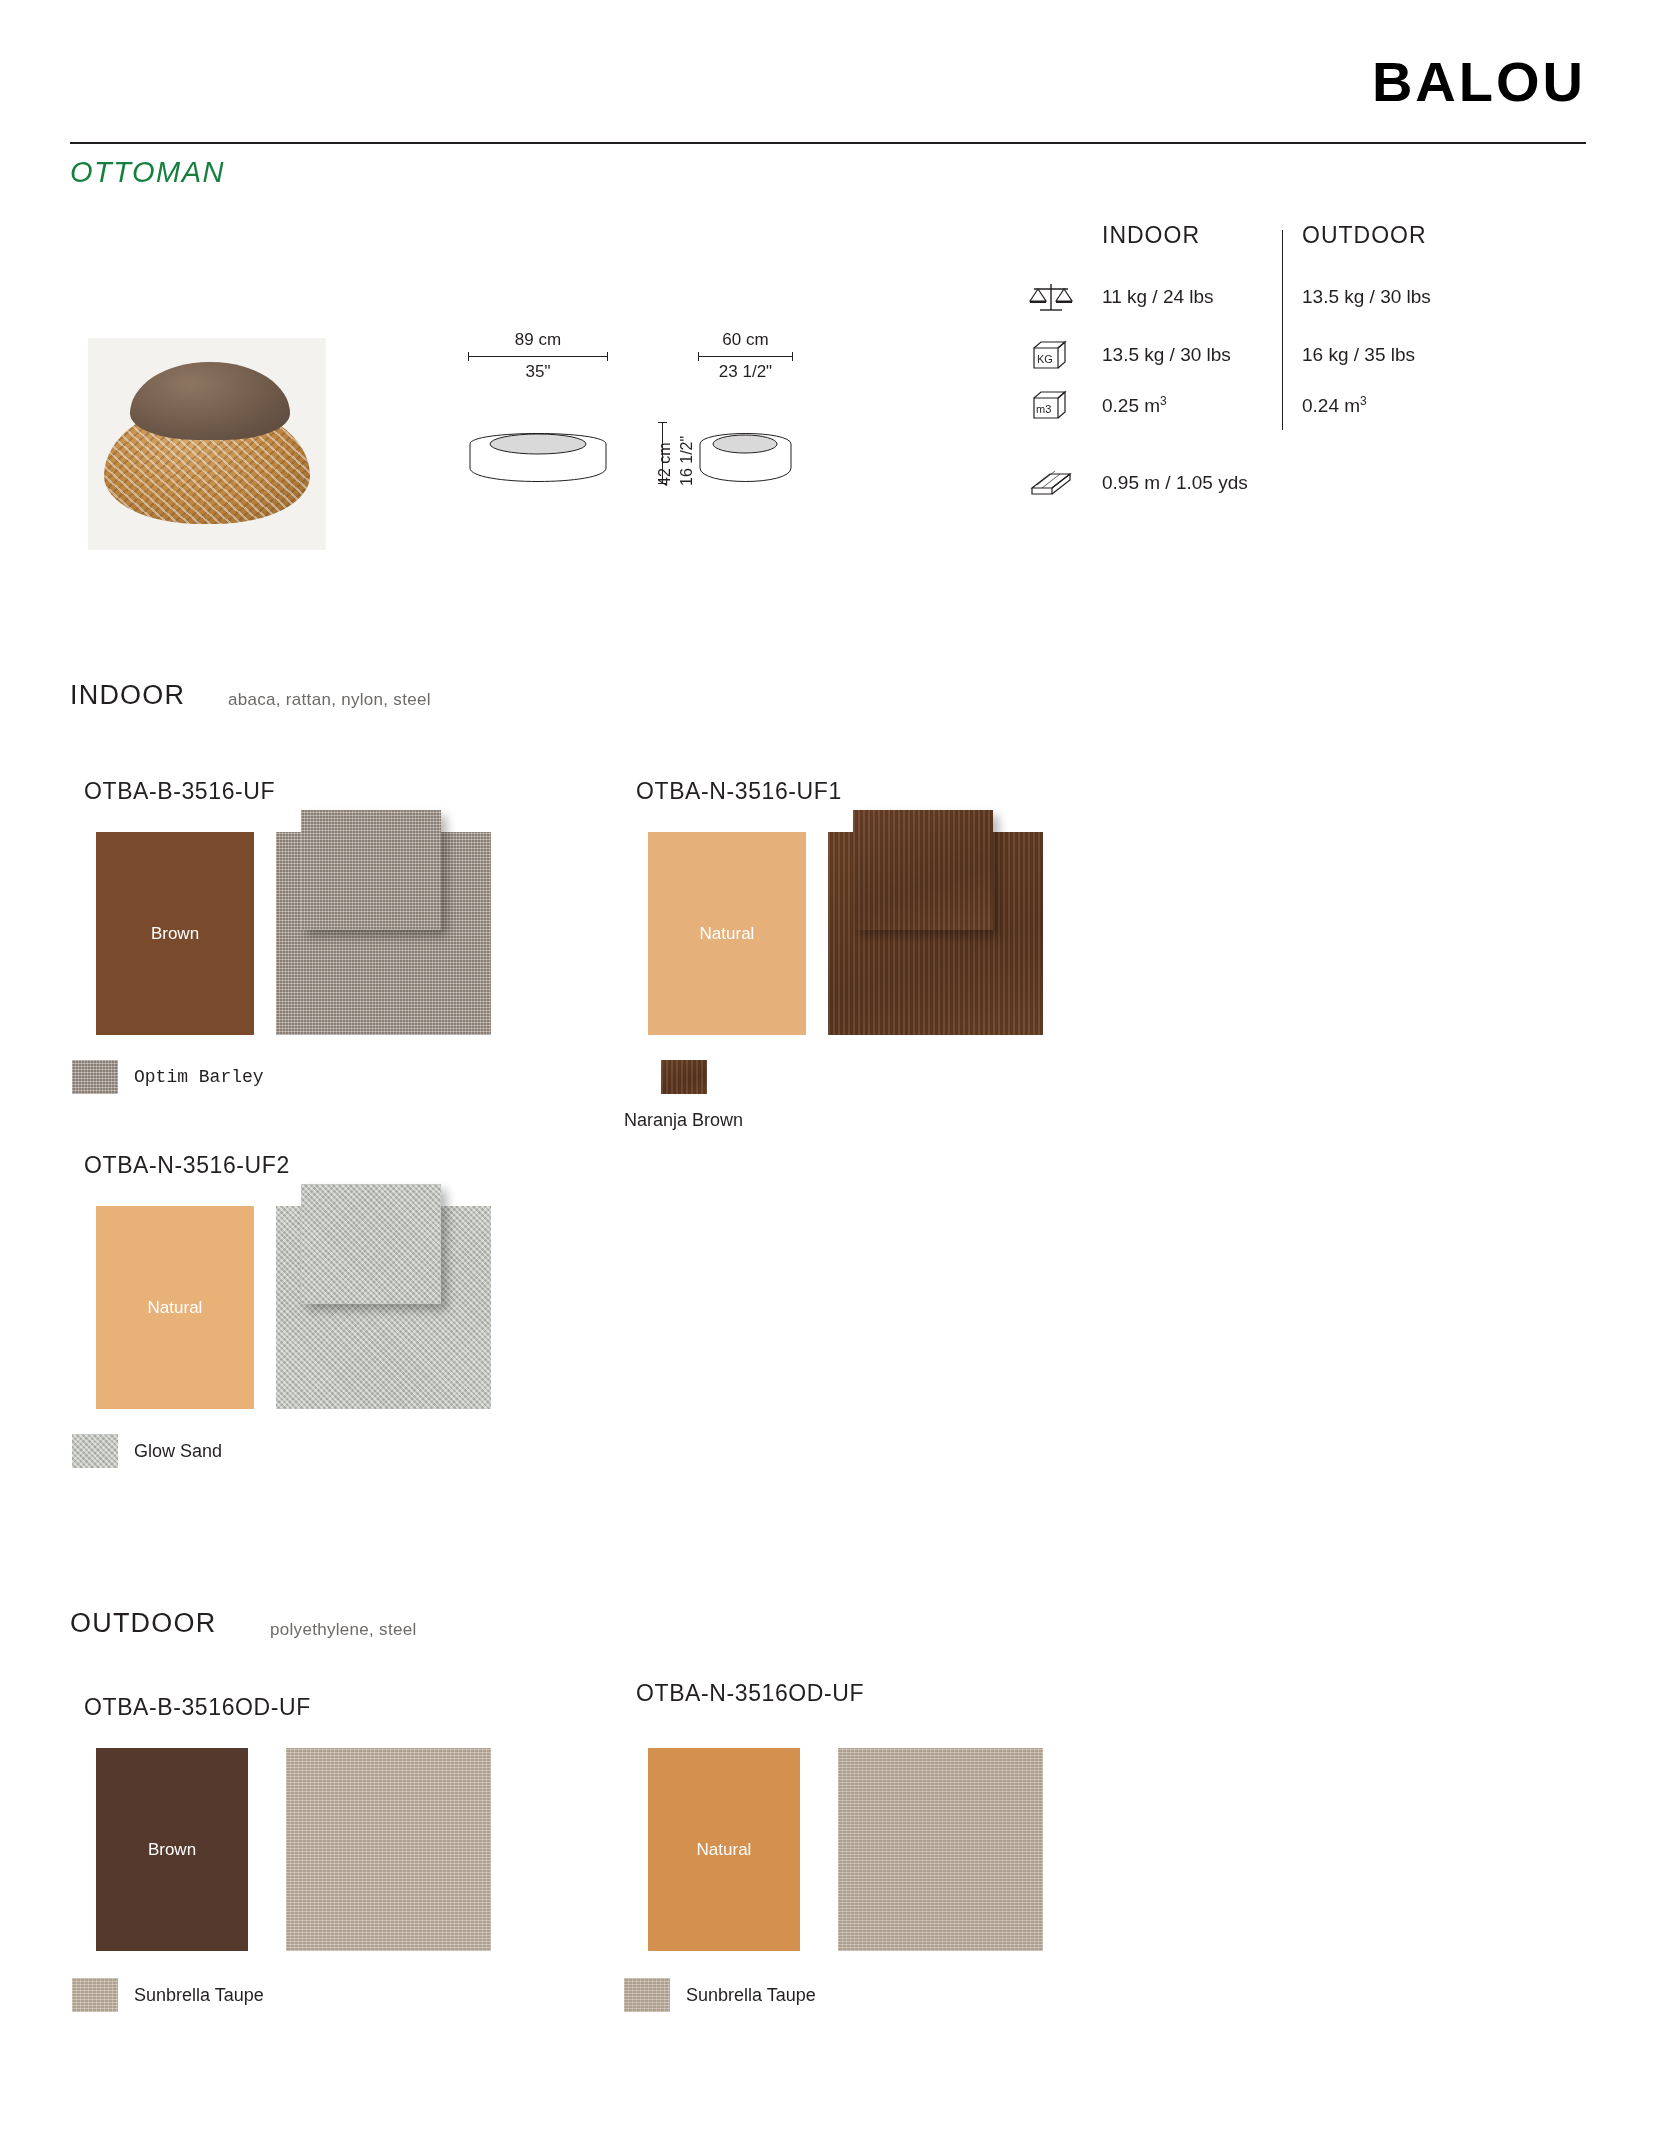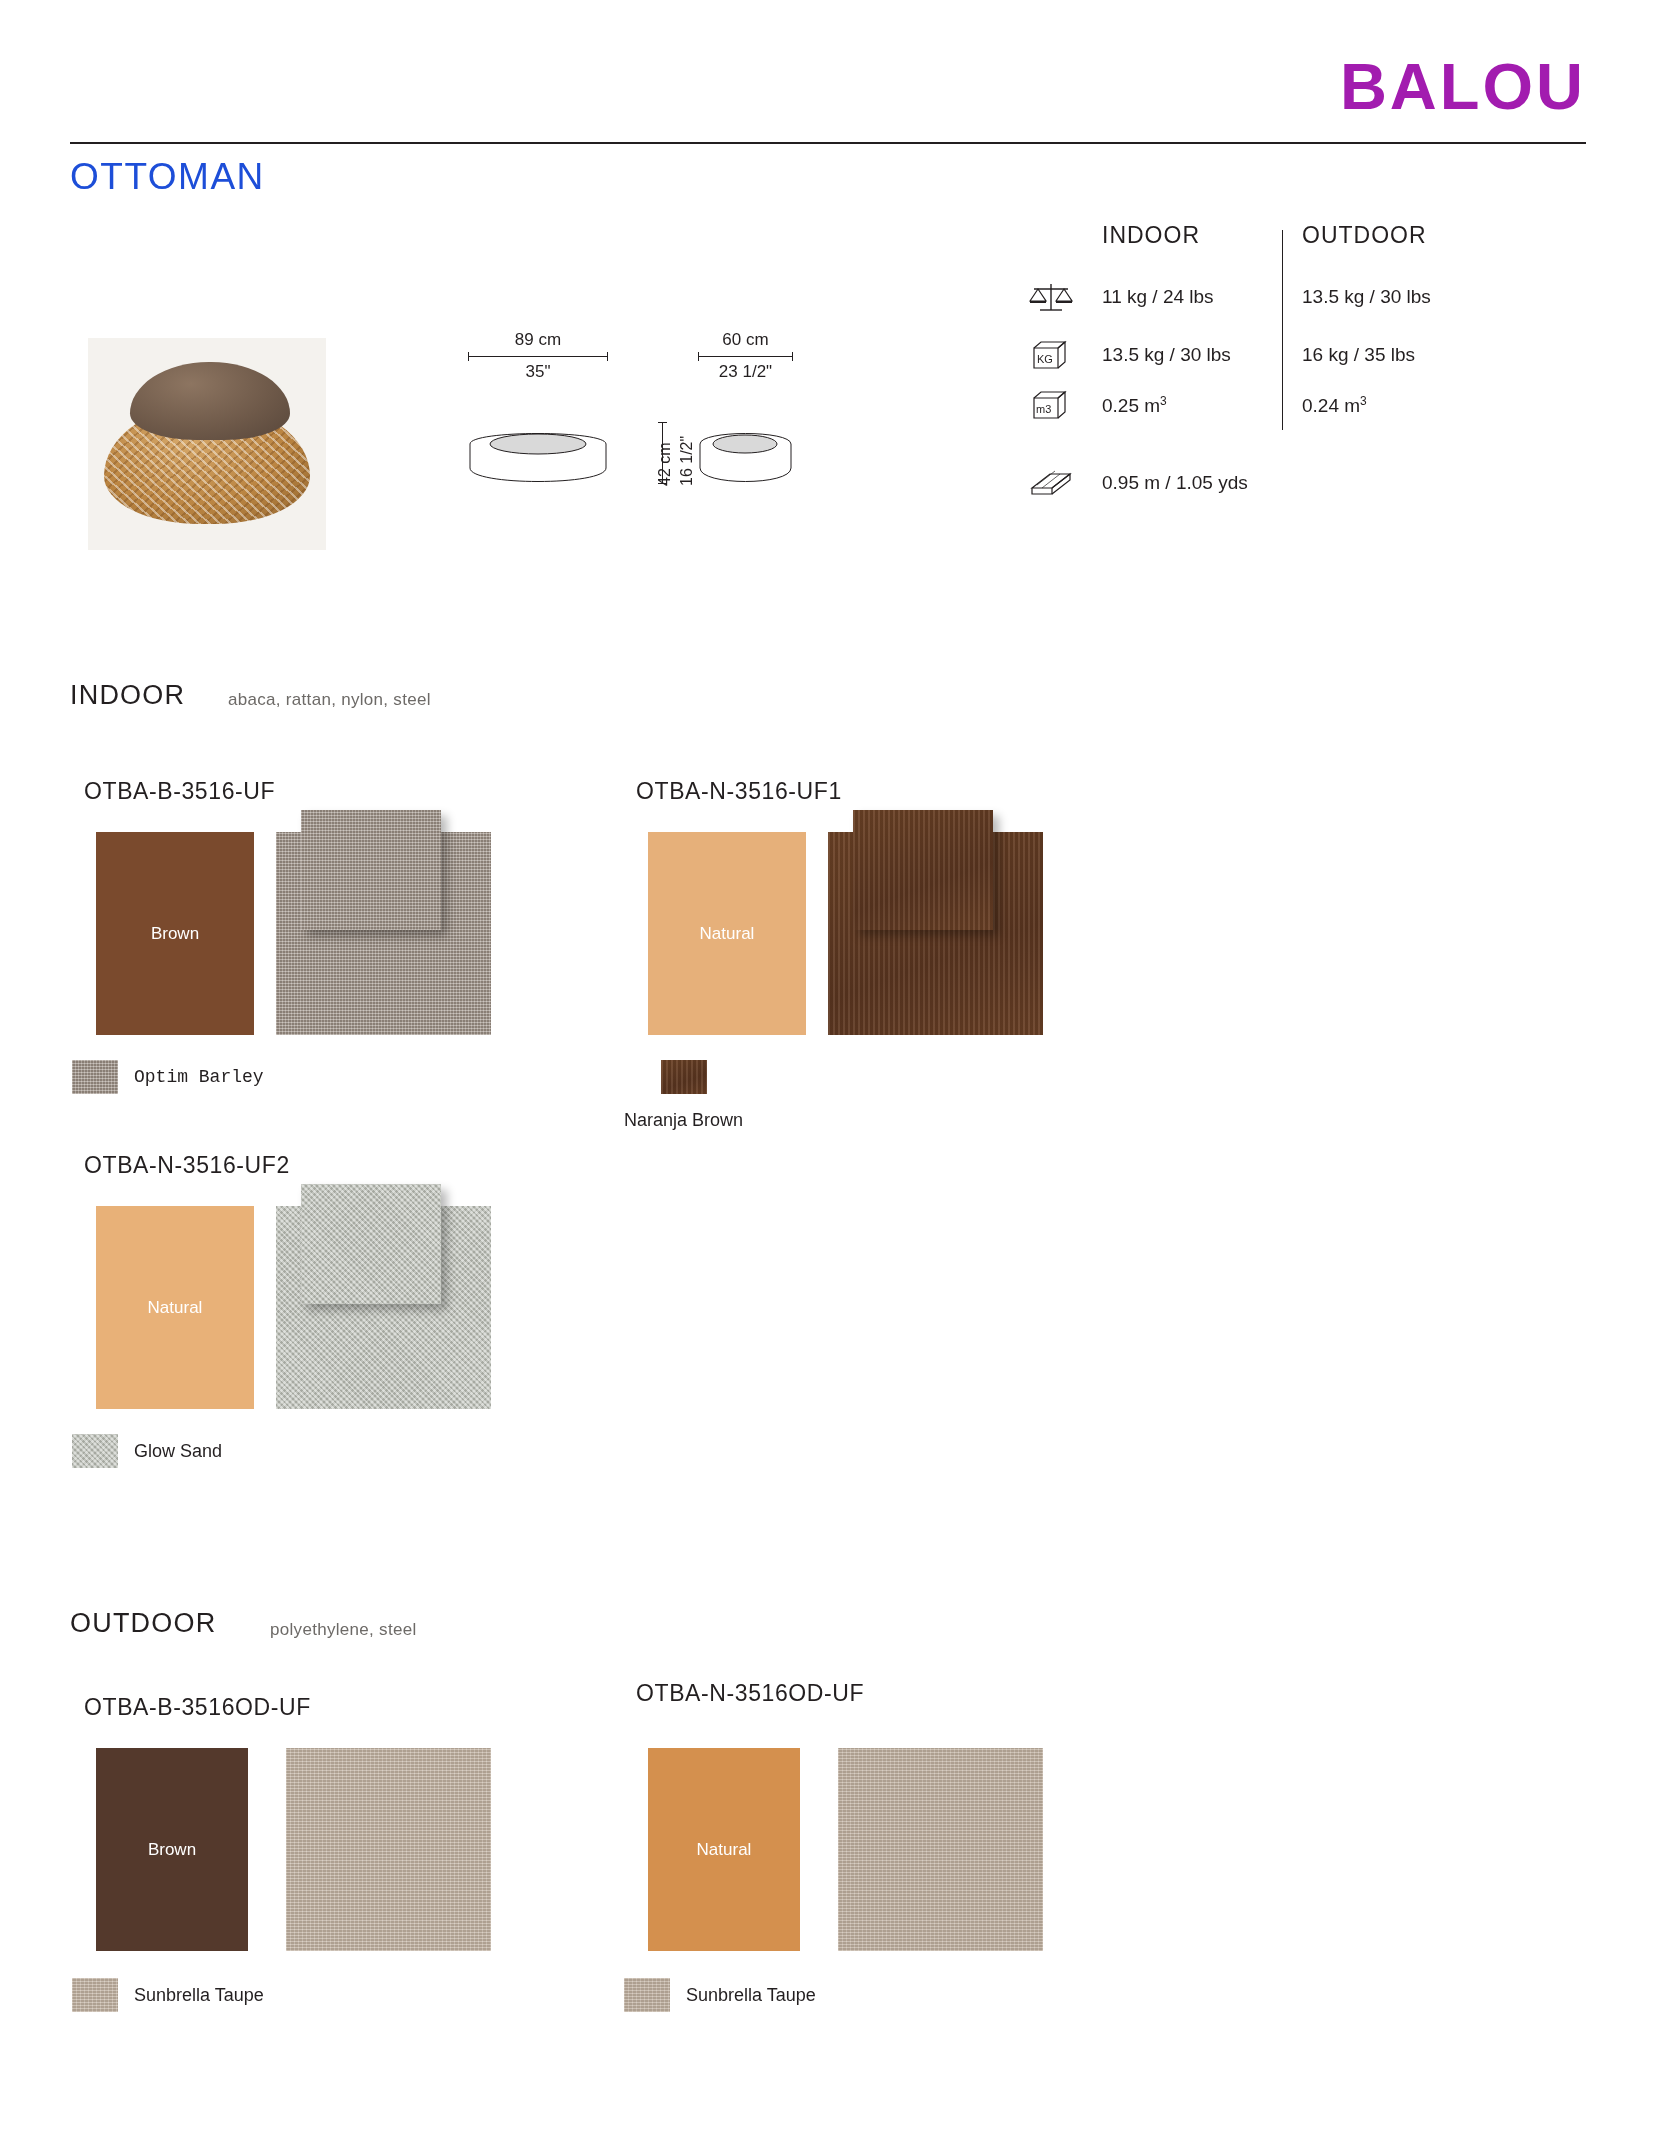--- a/index.html
+++ b/index.html
@@ -18,41 +18,42 @@
     width: 1654px;
     height: 2137px;
     padding: 0;
   }
 
   
   .brand {
     position: absolute;
     top: 54px;
     right: 68px;
-    font-size: 65px;
+    font-size: 56px;
     letter-spacing: 3px;
     font-weight: 700;
-    color: #a21caf;
+    color: #000000;
     line-height: 1;
   }
   .rule {
     position: absolute;
     top: 142px;
     left: 70px;
     right: 68px;
     height: 2px;
     background: #231f20;
   }
   .page-title {
     position: absolute;
     top: 156px;
     left: 70px;
-    font-size: 37px;
+    font-size: 29px;
     letter-spacing: 1.5px;
-    color: #1d4ed8;
+    color: #15803d;
+    font-style: italic;
   }
 
   
   .photo {
     position: absolute;
     top: 338px;
     left: 88px;
     width: 238px;
     height: 212px;
     background: #f4f2ee;

